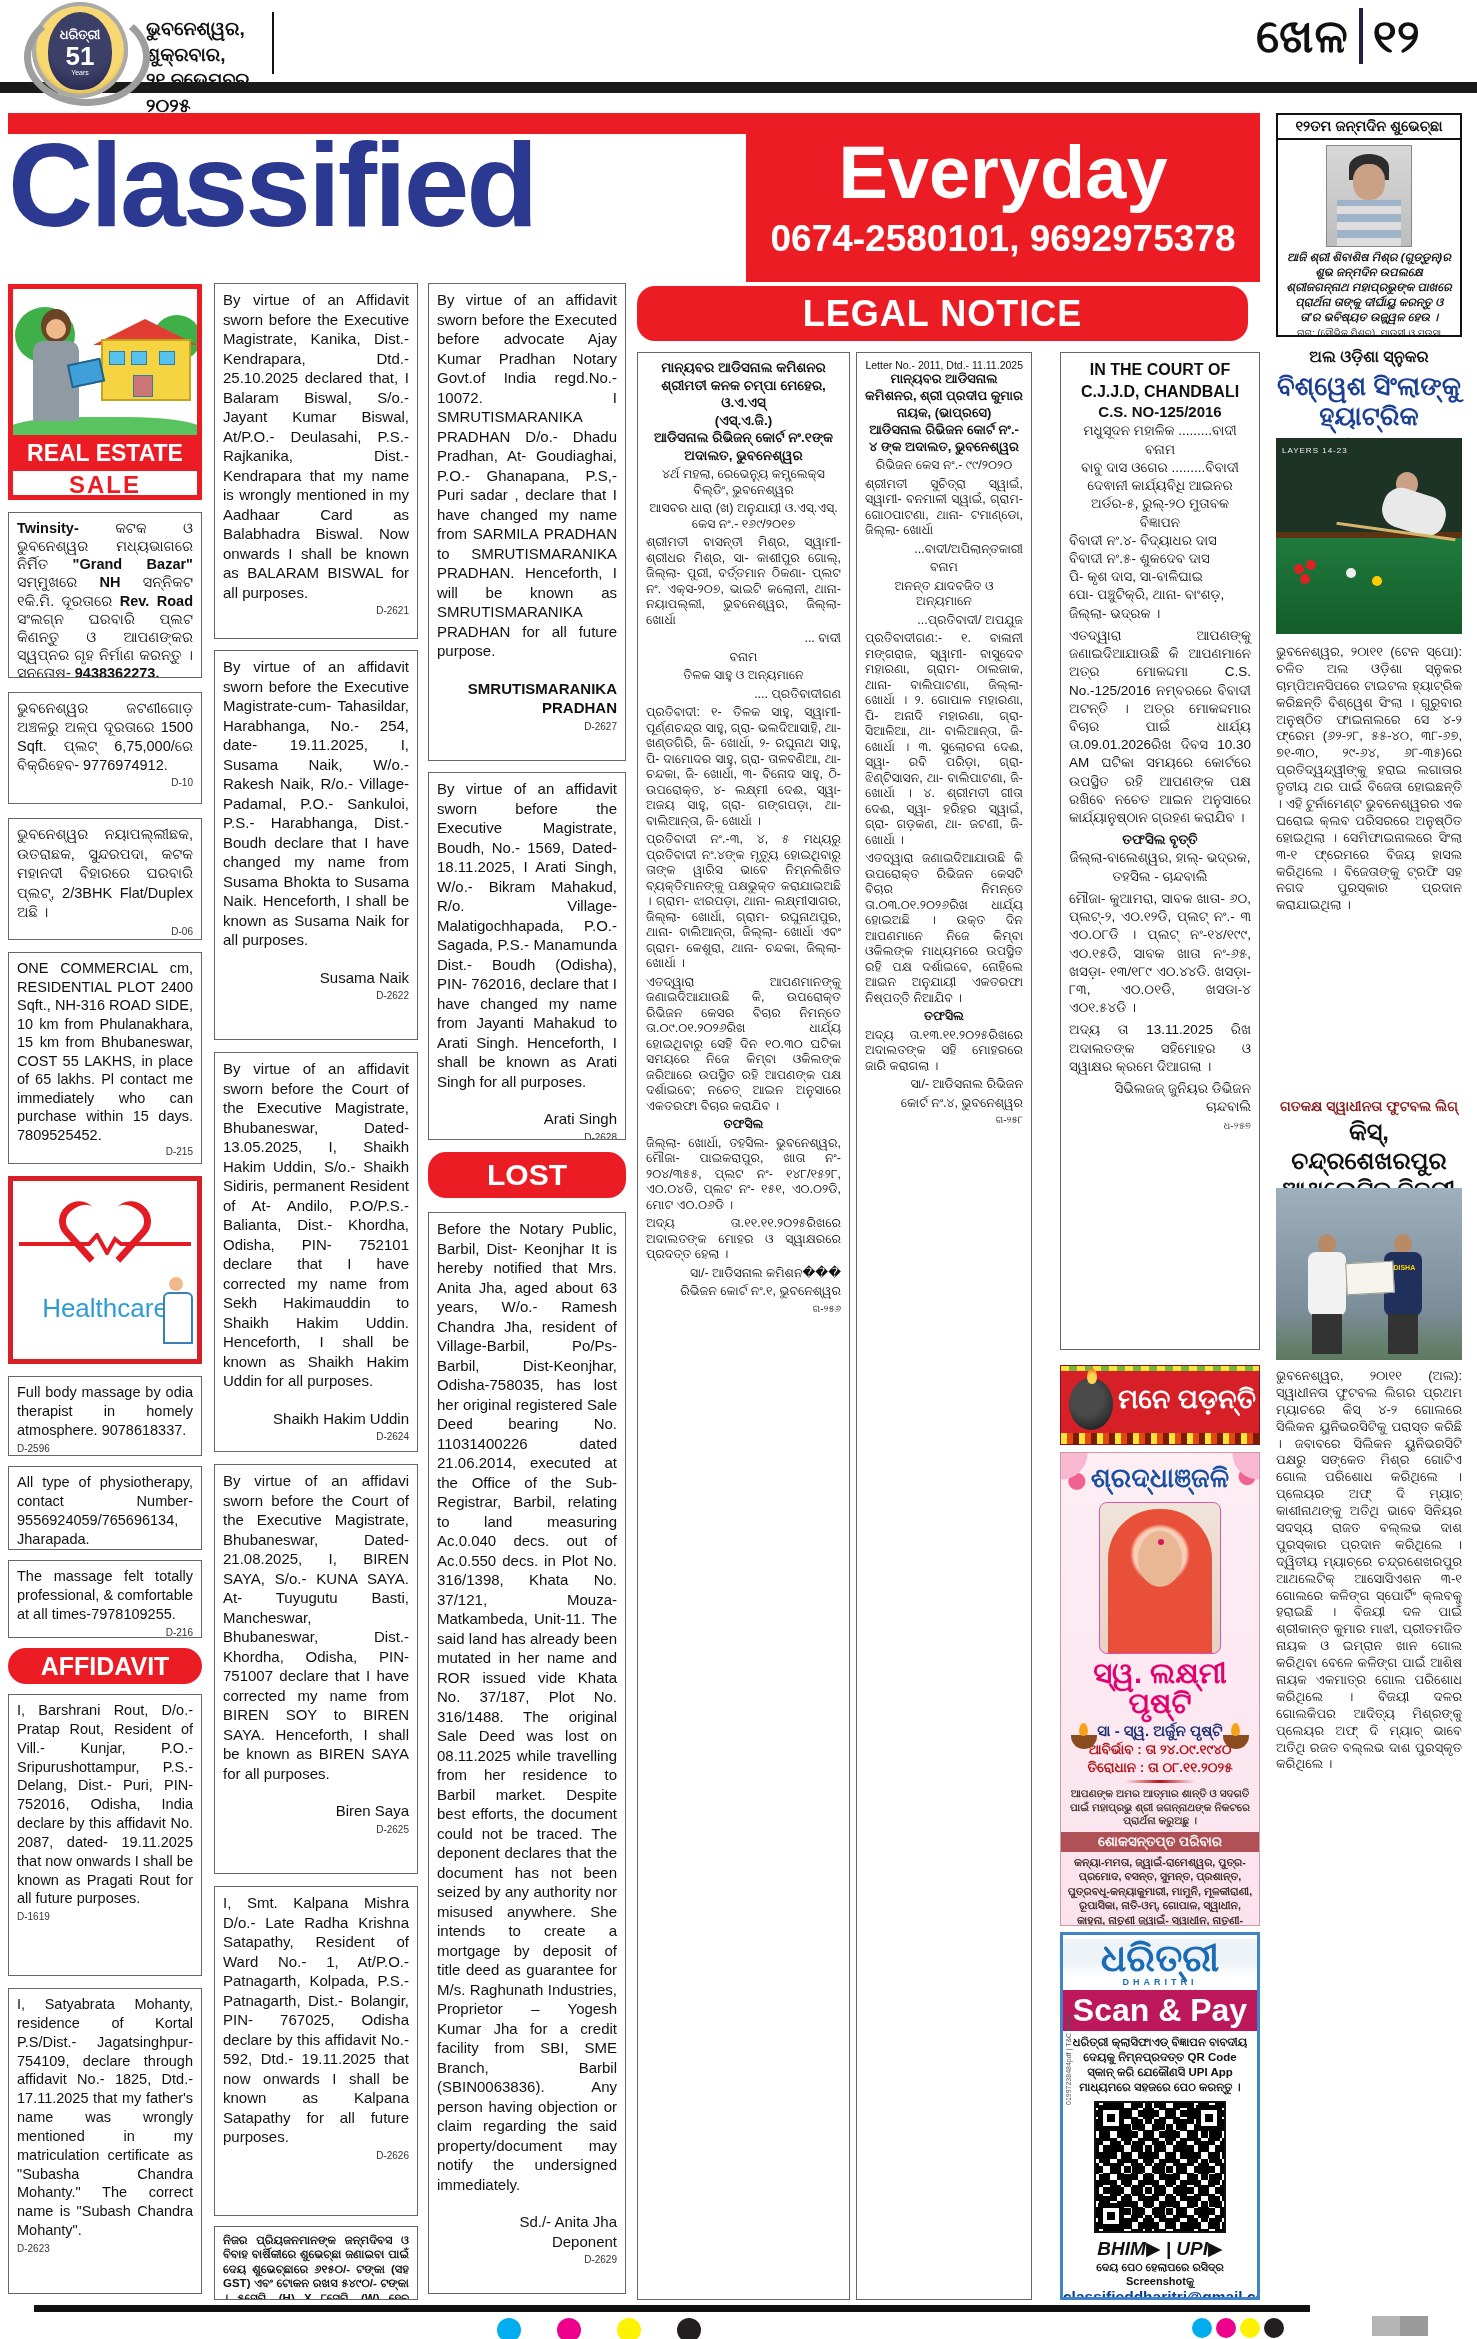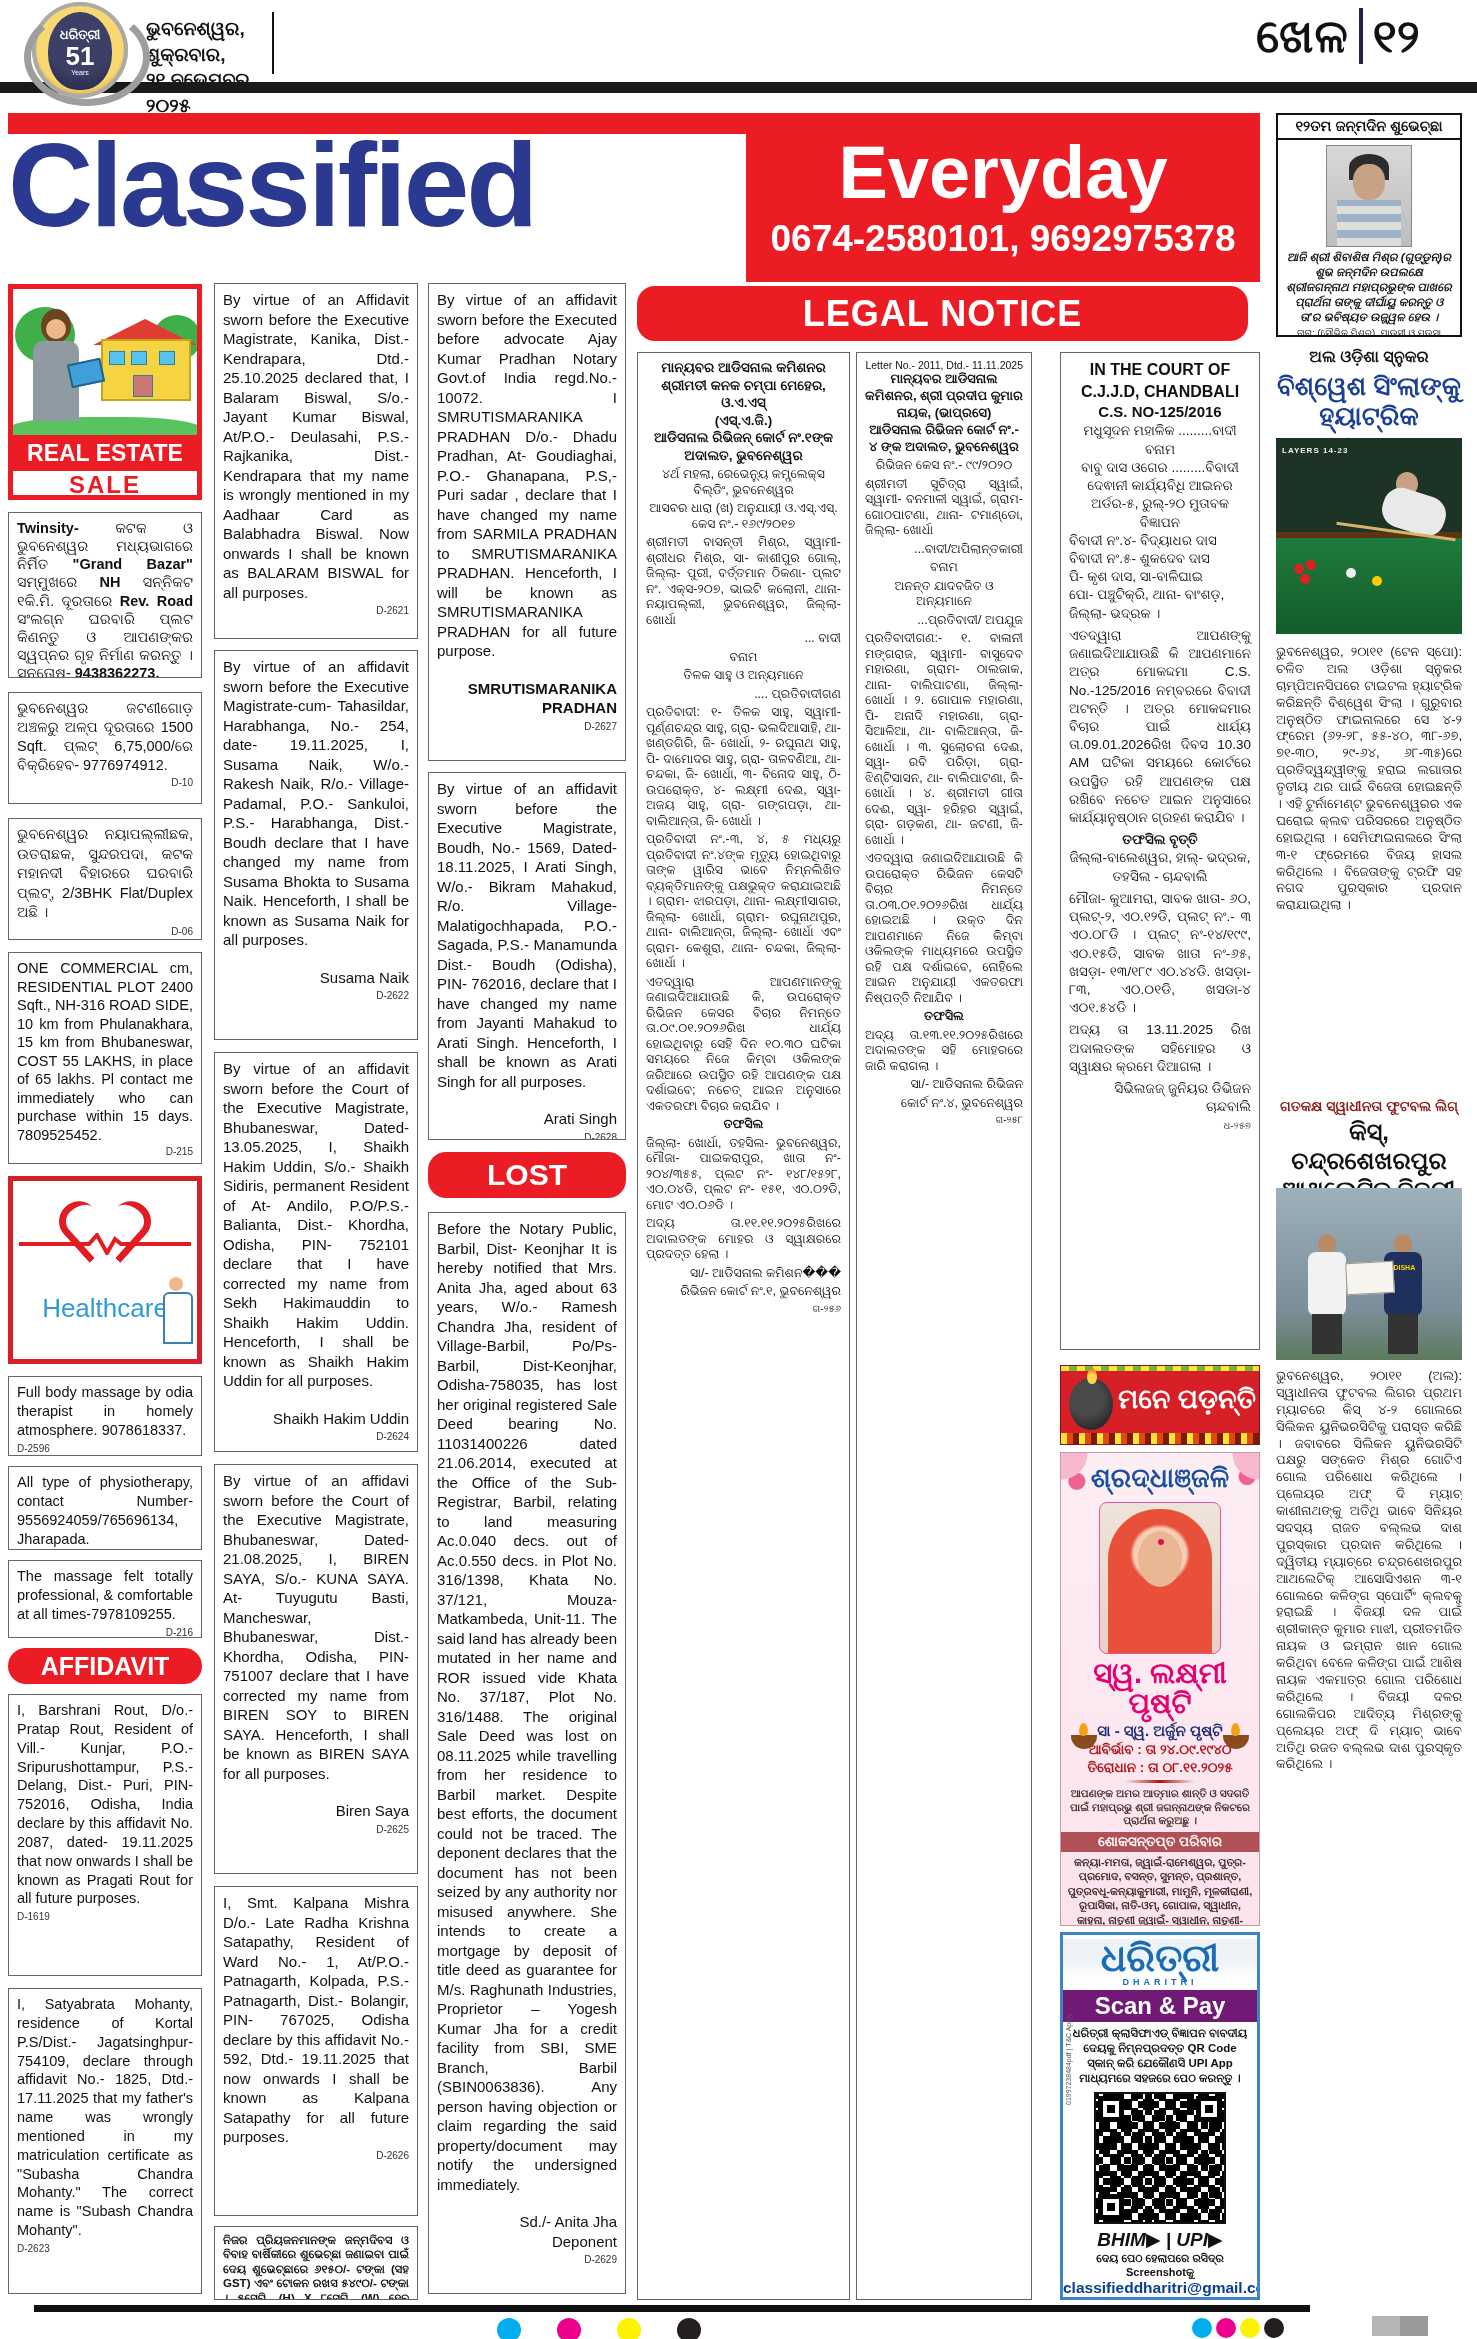--- a/index.html
+++ b/index.html
@@ -108,21 +108,21 @@
   .mem-date{text-align:center;font-size:13.5px;font-weight:bold;color:#b31217;margin-top:2px;}
   #mem-div{width:70px;height:3px;margin:4px auto;background:linear-gradient(90deg,transparent,#b31217,transparent);}
   #mem-prayer{font-size:10.5px;font-weight:bold;color:#43302a;text-align:center;padding:0 8px;line-height:1.3;}
   #mem-fambar{margin-top:4px;background:#b05158;color:#fff;font-weight:bold;font-size:13.5px;text-align:center;padding:2px 0;}
   #mem-family{font-size:10.8px;font-weight:bold;color:#3c2a24;text-align:center;padding:3px 6px;line-height:1.35;}
   
   #scan-box{left:1060px;top:1932px;width:200px;height:368px;border:3px solid #3d85c8;padding:0;overflow:hidden;}
   #dh-logo{text-align:center;font-size:38px;font-weight:bold;color:#1b6cb5;line-height:1;margin-top:4px;
      background:linear-gradient(#eef3f8 60%,#fff);}
   #dh-sub{text-align:center;font-size:9px;letter-spacing:4px;color:#1b6cb5;font-weight:bold;}
-  #sp-bar{background:#701a75;color:#fff;text-align:center;font-weight:bold;font-size:24px;padding:2px 0;margin-top:3px;}
+  #sp-bar{background:#be185d;color:#fff;text-align:center;font-weight:bold;font-size:32px;padding:2px 0;margin-top:3px;}
   #sp-text{font-size:11.5px;font-weight:bold;text-align:center;padding:4px 6px 2px;line-height:1.3;}
   #qr{position:relative;width:128px;height:128px;margin:4px auto;border:2px solid #111;
       background:
        repeating-conic-gradient(#000 0 25%, #fff 0 50%) 0 0/14px 14px,
        repeating-conic-gradient(#fff 0 25%, #000 0 50%) 3px 5px/22px 22px;
       background-blend-mode:multiply;}
   .finder{position:absolute;width:26px;height:26px;background:#fff;border:5px solid #000;box-sizing:border-box;}
   .finder:after{content:"";position:absolute;left:4px;top:4px;width:8px;height:8px;background:#000;}
   #bhim{ text-align:center;font-size:19px;font-weight:bold;font-style:italic;letter-spacing:0;}
   #sp-note{font-size:11px;font-weight:bold;text-align:center;line-height:1.3;}
@@ -139,21 +139,21 @@
   #bday-msg{font-size:11.5px;font-weight:bold;font-style:italic;text-align:center;line-height:1.3;padding:0 6px;}
   #bday-sub{font-size:9.5px;text-align:center;line-height:1.3;padding:0 6px;margin-top:2px;}
   .kicker{position:absolute;text-align:center;font-weight:bold;}
   #snk-photo{left:1276px;top:438px;width:186px;height:196px;position:absolute;overflow:hidden;background:#1d3326;}
   .snk-table{position:absolute;left:0;bottom:0;width:100%;height:96px;background:linear-gradient(#1f7a3d,#145c2b);border-top:6px solid #5b3414;}
   .ball{position:absolute;border-radius:50%;width:10px;height:10px;}
   .snk-player{position:absolute;right:10px;top:34px;width:70px;height:90px;}
   .snk-head{position:absolute;right:34px;top:0;width:22px;height:24px;border-radius:50%;background:#caa184;}
   .snk-torso{position:absolute;right:6px;top:20px;width:64px;height:40px;border-radius:18px;background:#e9e9e9;transform:rotate(18deg);}
   .cue{position:absolute;left:-46px;top:58px;width:120px;height:3px;background:#d8b36a;transform:rotate(8deg);}
-  #snk-phototxt{position:absolute;left:6px;top:8px;color:#eee;font-size:8px;letter-spacing:1px;font-weight:bold;}
+  #snk-phototxt{position:absolute;left:6px;top:8px;color:#eee;font-size:8px;letter-spacing:1px;}
   #ftb-photo{left:1276px;top:1188px;width:186px;height:172px;position:absolute;overflow:hidden;background:linear-gradient(#9fb0bd,#7d8e9b 70%,#5d7a5d);}
   .man{position:absolute;width:44px;height:120px;bottom:6px;}
   .man .mh{position:absolute;left:14px;top:0;width:18px;height:20px;border-radius:50%;background:#b98a66;}
   .man .mb{position:absolute;left:4px;top:18px;width:38px;height:64px;border-radius:8px;}
   .man .ml{position:absolute;left:8px;top:80px;width:30px;height:40px;background:#333;}
   .cert{position:absolute;left:70px;top:74px;width:46px;height:30px;background:#f6f4ec;border:1px solid #998;transform:rotate(-3deg);}
   .odisha{position:absolute;font-size:7px;color:#ffd200;font-weight:bold;}
   .bodytext{font-size:13px;line-height:1.3;text-align:justify;}
   
   #foot-rule{left:34px;top:2305px;width:1276px;height:7px;background:#111;}

